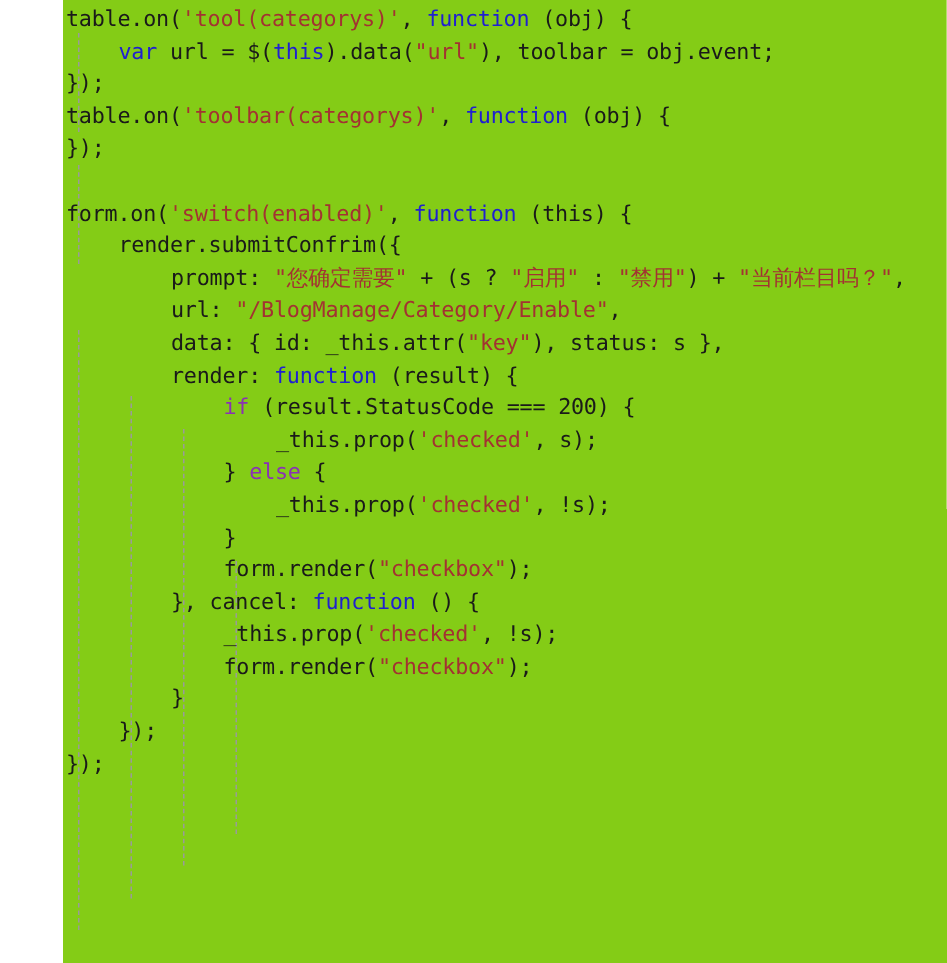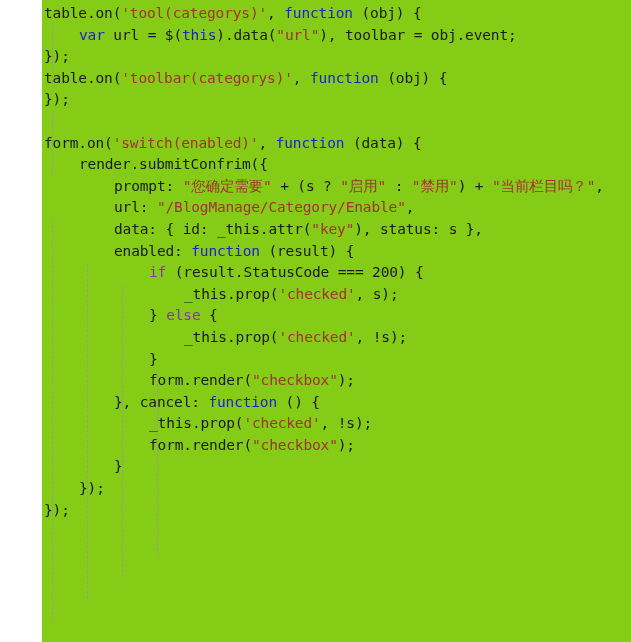--- a/index.html
+++ b/index.html
@@ -74,26 +74,26 @@
       <div class="guide" style="left: 115px; top: 374px; height: 182px; border-left-color: rgb(154, 154, 154);"></div>
     </div>
 
   <div class="code-lines">
       <div class="line"><span style="display: inline-block; width: 0px;"></span><span class="tok-plain">table.on(</span><span class="tok-string">'tool(categorys)'</span><span class="tok-plain">, </span><span class="tok-keyword">function</span><span class="tok-plain"> (obj) {</span></div>
       <div class="line"><span style="display: inline-block; width: 35px;"></span><span class="tok-keyword">var</span><span class="tok-plain"> url = $(</span><span class="tok-this">this</span><span class="tok-plain">).data(</span><span class="tok-string">"url"</span><span class="tok-plain">), toolbar = obj.event;</span></div>
       <div class="line"><span style="display: inline-block; width: 0px;"></span><span class="tok-plain">});</span></div>
       <div class="line"><span style="display: inline-block; width: 0px;"></span><span class="tok-plain">table.on(</span><span class="tok-string">'toolbar(categorys)'</span><span class="tok-plain">, </span><span class="tok-keyword">function</span><span class="tok-plain"> (obj) {</span></div>
       <div class="line"><span style="display: inline-block; width: 0px;"></span><span class="tok-plain">});</span></div>
       <div class="line blank">&nbsp;</div>
-      <div class="line"><span style="display: inline-block; width: 0px;"></span><span class="tok-plain">form.on(</span><span class="tok-string">'switch(enabled)'</span><span class="tok-plain">, </span><span class="tok-keyword">function</span><span class="tok-plain"> (data) {</span></div>
+      <div class="line"><span style="display: inline-block; width: 0px;"></span><span class="tok-plain">form.on(</span><span class="tok-string">'switch(enabled)'</span><span class="tok-plain">, </span><span class="tok-keyword">function</span><span class="tok-plain"> (this) {</span></div>
       <div class="line"><span style="display: inline-block; width: 35px;"></span><span class="tok-plain">render.submitConfrim({</span></div>
       <div class="line"><span style="display: inline-block; width: 70px;"></span><span class="tok-plain">prompt: </span><span class="tok-string">"您确定需要"</span><span class="tok-plain"> + (s ? </span><span class="tok-string">"启用"</span><span class="tok-plain"> : </span><span class="tok-string">"禁用"</span><span class="tok-plain">) + </span><span class="tok-string">"当前栏目吗？"</span><span class="tok-plain">,</span></div>
       <div class="line"><span style="display: inline-block; width: 70px;"></span><span class="tok-plain">url: </span><span class="tok-string">"/BlogManage/Category/Enable"</span><span class="tok-plain">,</span></div>
       <div class="line"><span style="display: inline-block; width: 70px;"></span><span class="tok-plain">data: { id: _this.attr(</span><span class="tok-string">"key"</span><span class="tok-plain">), status: s },</span></div>
-      <div class="line"><span style="display: inline-block; width: 70px;"></span><span class="tok-plain">enabled: </span><span class="tok-keyword">function</span><span class="tok-plain"> (result) {</span></div>
+      <div class="line"><span style="display: inline-block; width: 70px;"></span><span class="tok-plain">render: </span><span class="tok-keyword">function</span><span class="tok-plain"> (result) {</span></div>
       <div class="line"><span style="display: inline-block; width: 105px;"></span><span class="tok-control">if</span><span class="tok-plain"> (result.StatusCode === 200) {</span></div>
       <div class="line"><span style="display: inline-block; width: 140px;"></span><span class="tok-plain">_this.prop(</span><span class="tok-string">'checked'</span><span class="tok-plain">, s);</span></div>
       <div class="line"><span style="display: inline-block; width: 105px;"></span><span class="tok-plain">} </span><span class="tok-control">else</span><span class="tok-plain"> {</span></div>
       <div class="line"><span style="display: inline-block; width: 140px;"></span><span class="tok-plain">_this.prop(</span><span class="tok-string">'checked'</span><span class="tok-plain">, !s);</span></div>
       <div class="line"><span style="display: inline-block; width: 105px;"></span><span class="tok-plain">}</span></div>
       <div class="line"><span style="display: inline-block; width: 105px;"></span><span class="tok-plain">form.render(</span><span class="tok-string">"checkbox"</span><span class="tok-plain">);</span></div>
       <div class="line"><span style="display: inline-block; width: 70px;"></span><span class="tok-plain">}, cancel: </span><span class="tok-keyword">function</span><span class="tok-plain"> () {</span></div>
       <div class="line"><span style="display: inline-block; width: 105px;"></span><span class="tok-plain">_this.prop(</span><span class="tok-string">'checked'</span><span class="tok-plain">, !s);</span></div>
       <div class="line"><span style="display: inline-block; width: 105px;"></span><span class="tok-plain">form.render(</span><span class="tok-string">"checkbox"</span><span class="tok-plain">);</span></div>
       <div class="line"><span style="display: inline-block; width: 70px;"></span><span class="tok-plain">}</span></div>

